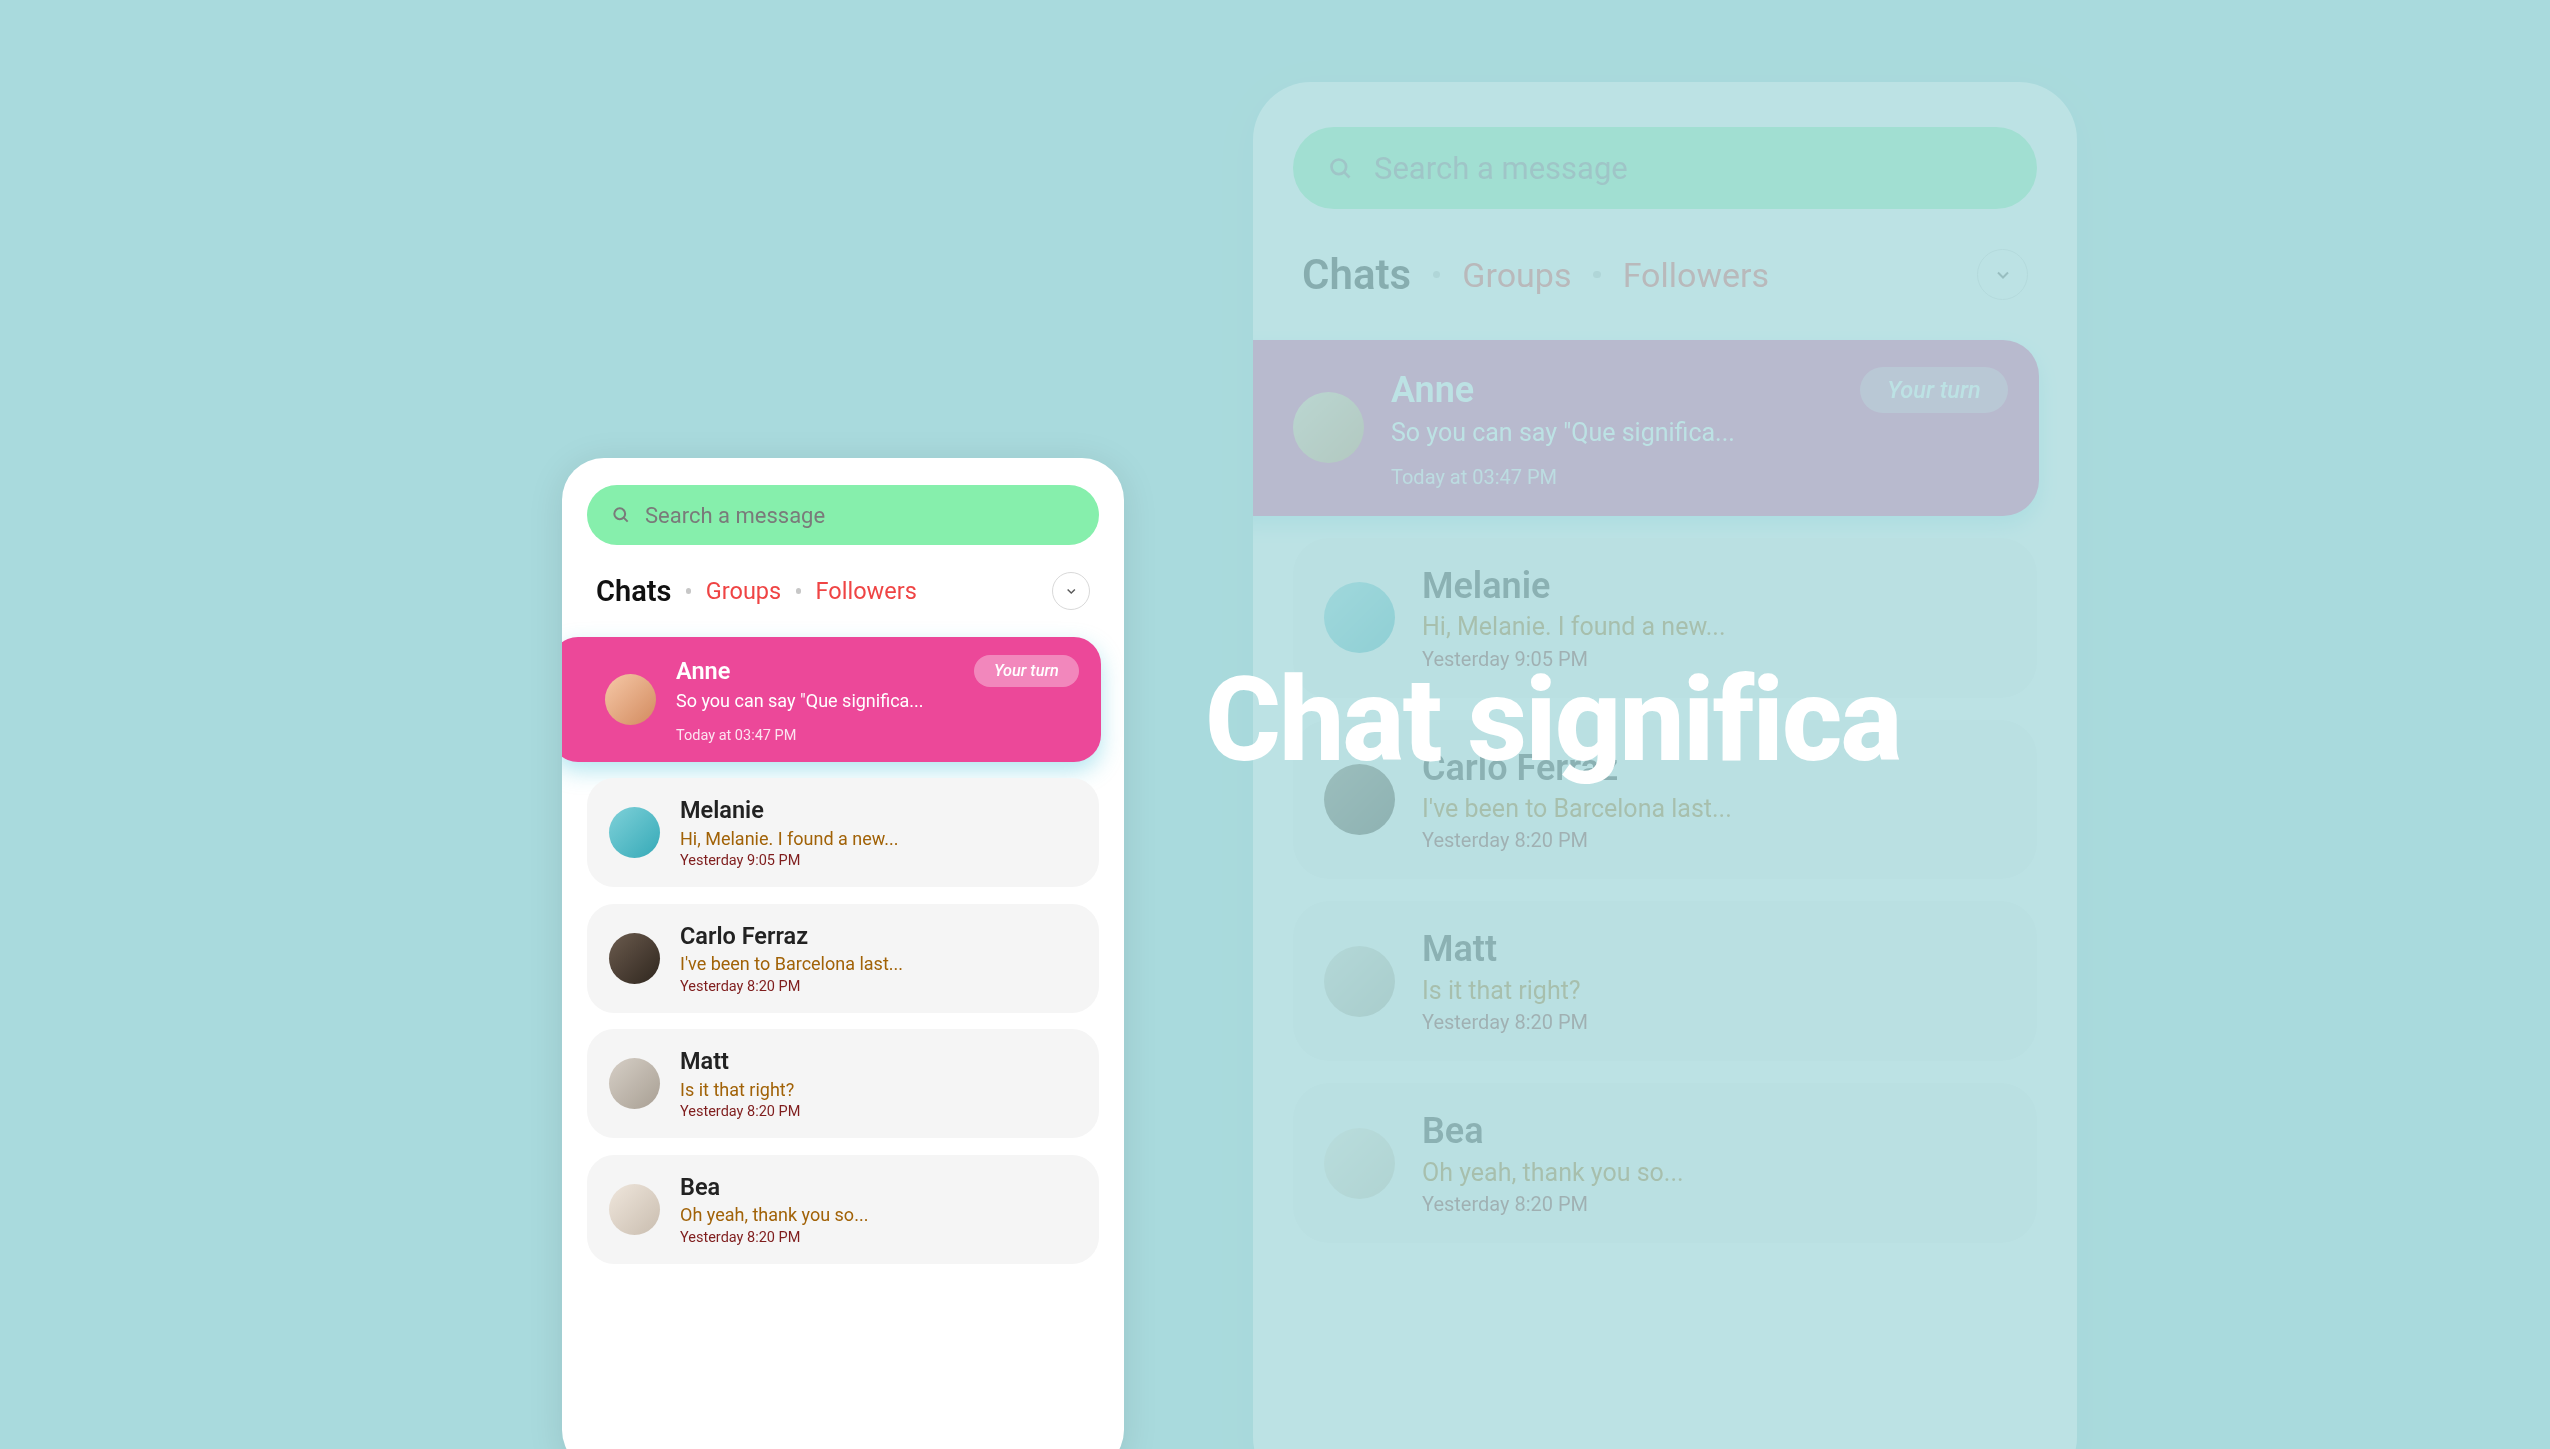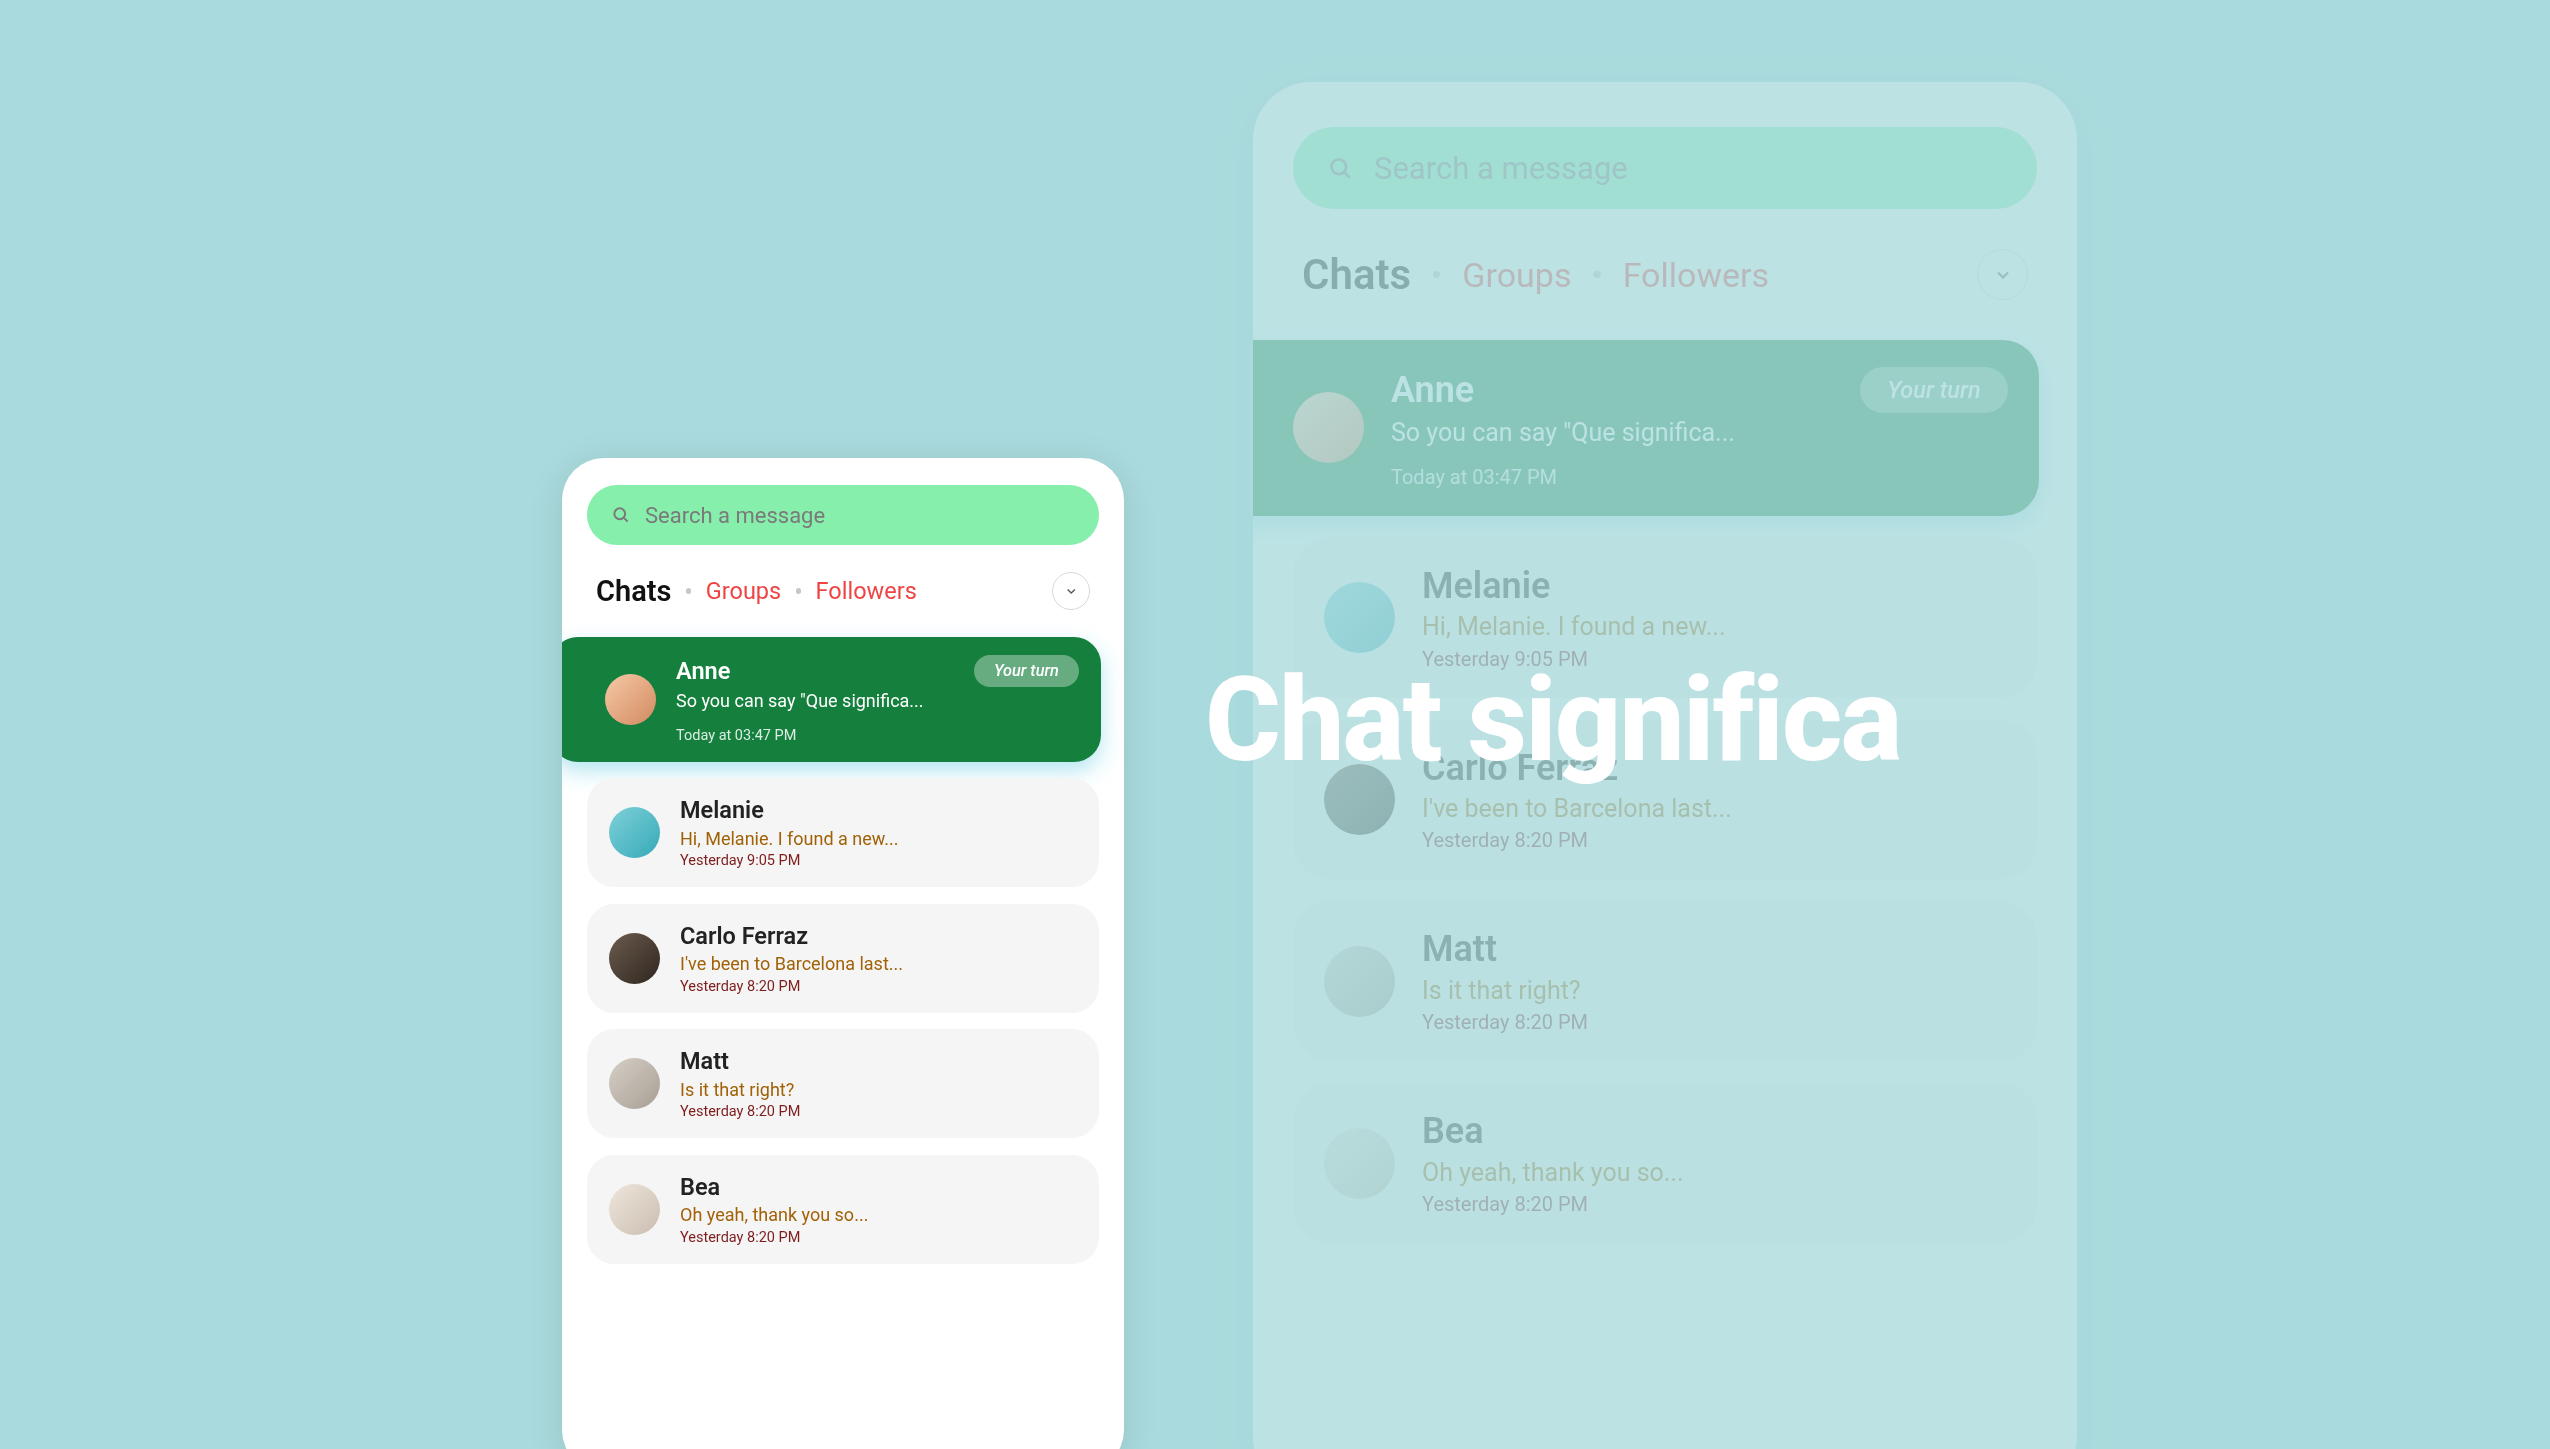--- a/index.html
+++ b/index.html
@@ -101,21 +101,21 @@
     background:#f5f5f5;
     border-radius:27px;
     padding:18px 22px;
     display:flex;
     align-items:center;
     gap:20px;
   }
   .phone-large .item { border-radius:36px; padding:27px 31px; gap:27px; }
 
   .item.highlight {
-    background:#15803d;
+    background:#ec4899;
     box-shadow: 0 9px 22px rgba(40,183,213,0.35);
     margin-left:-36px; margin-right:-1.8px;
     padding-left: 36px;
   }
   .phone-small .item.highlight { padding-left:54px; }
   .phone-large .item.highlight { margin-left:-82px; padding-left:82px; }
 
   .avatar {
     width:51px; height:51px; border-radius:50%;
     background:#d5d5d5;

